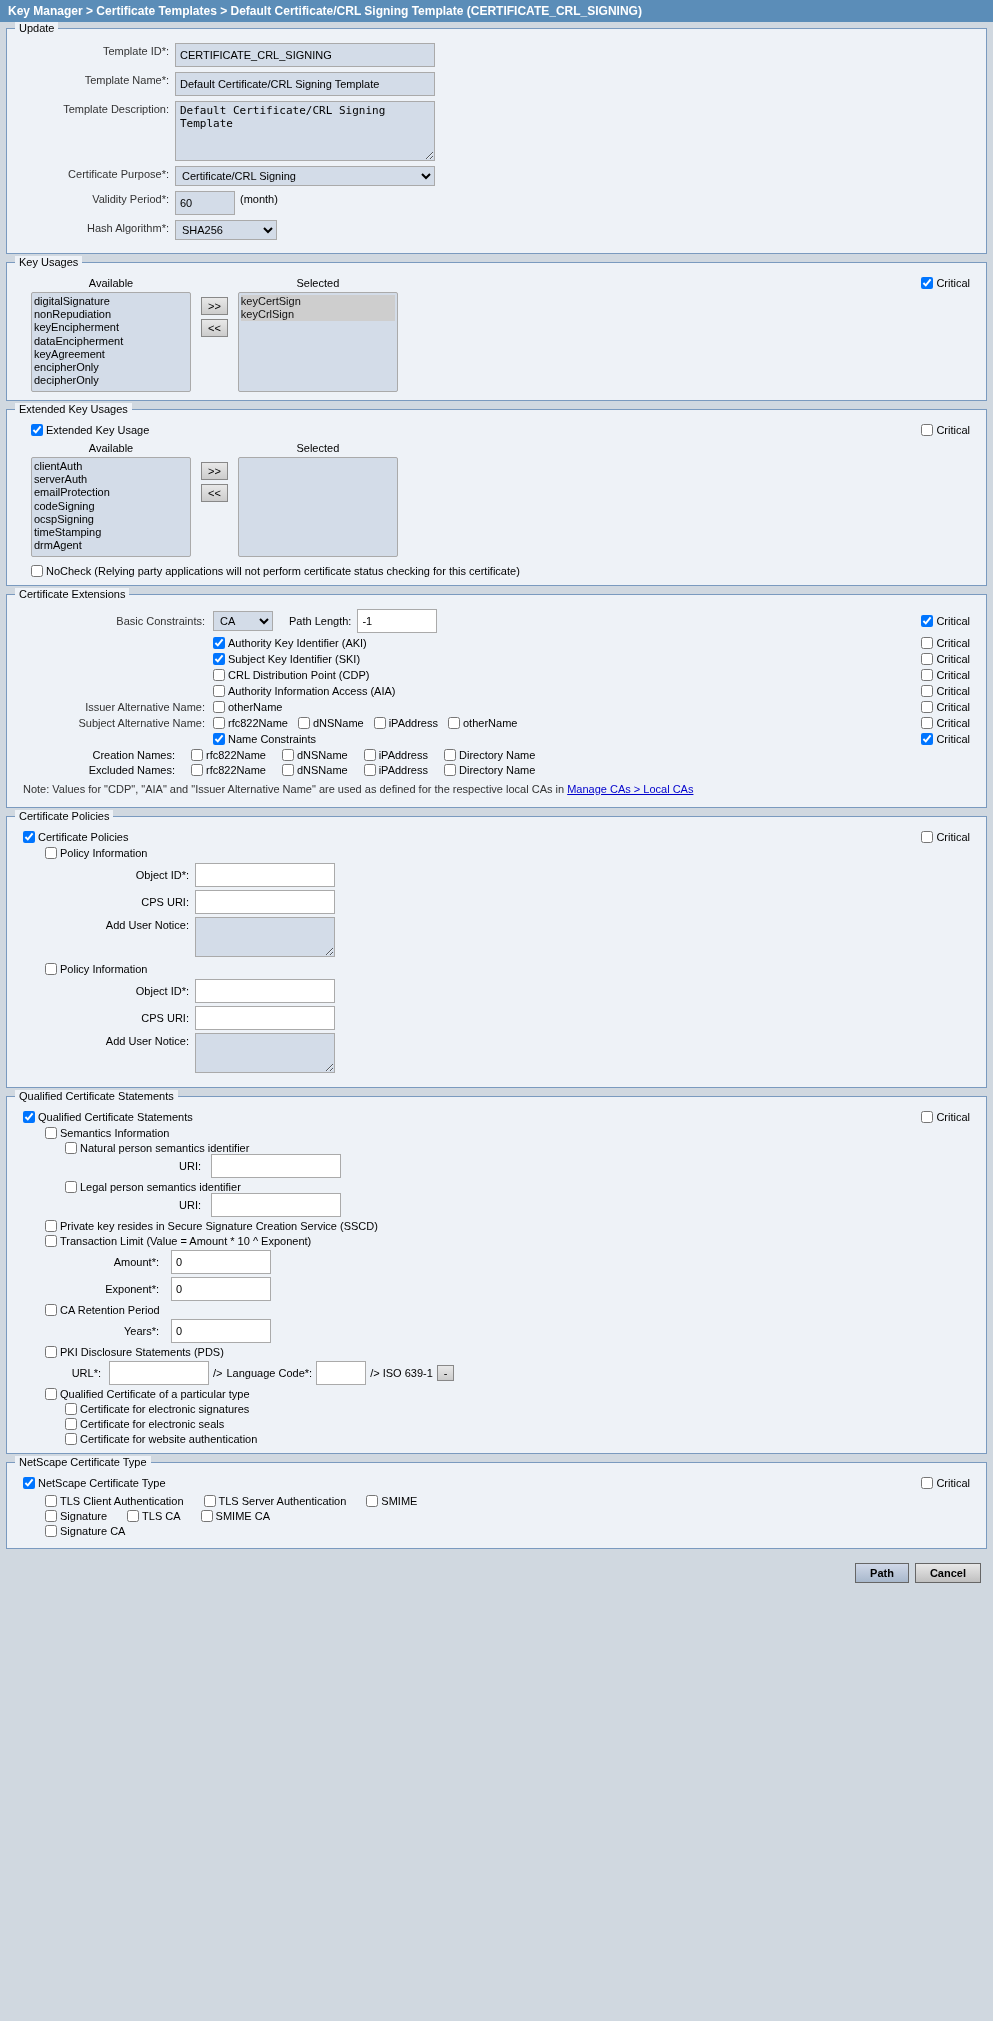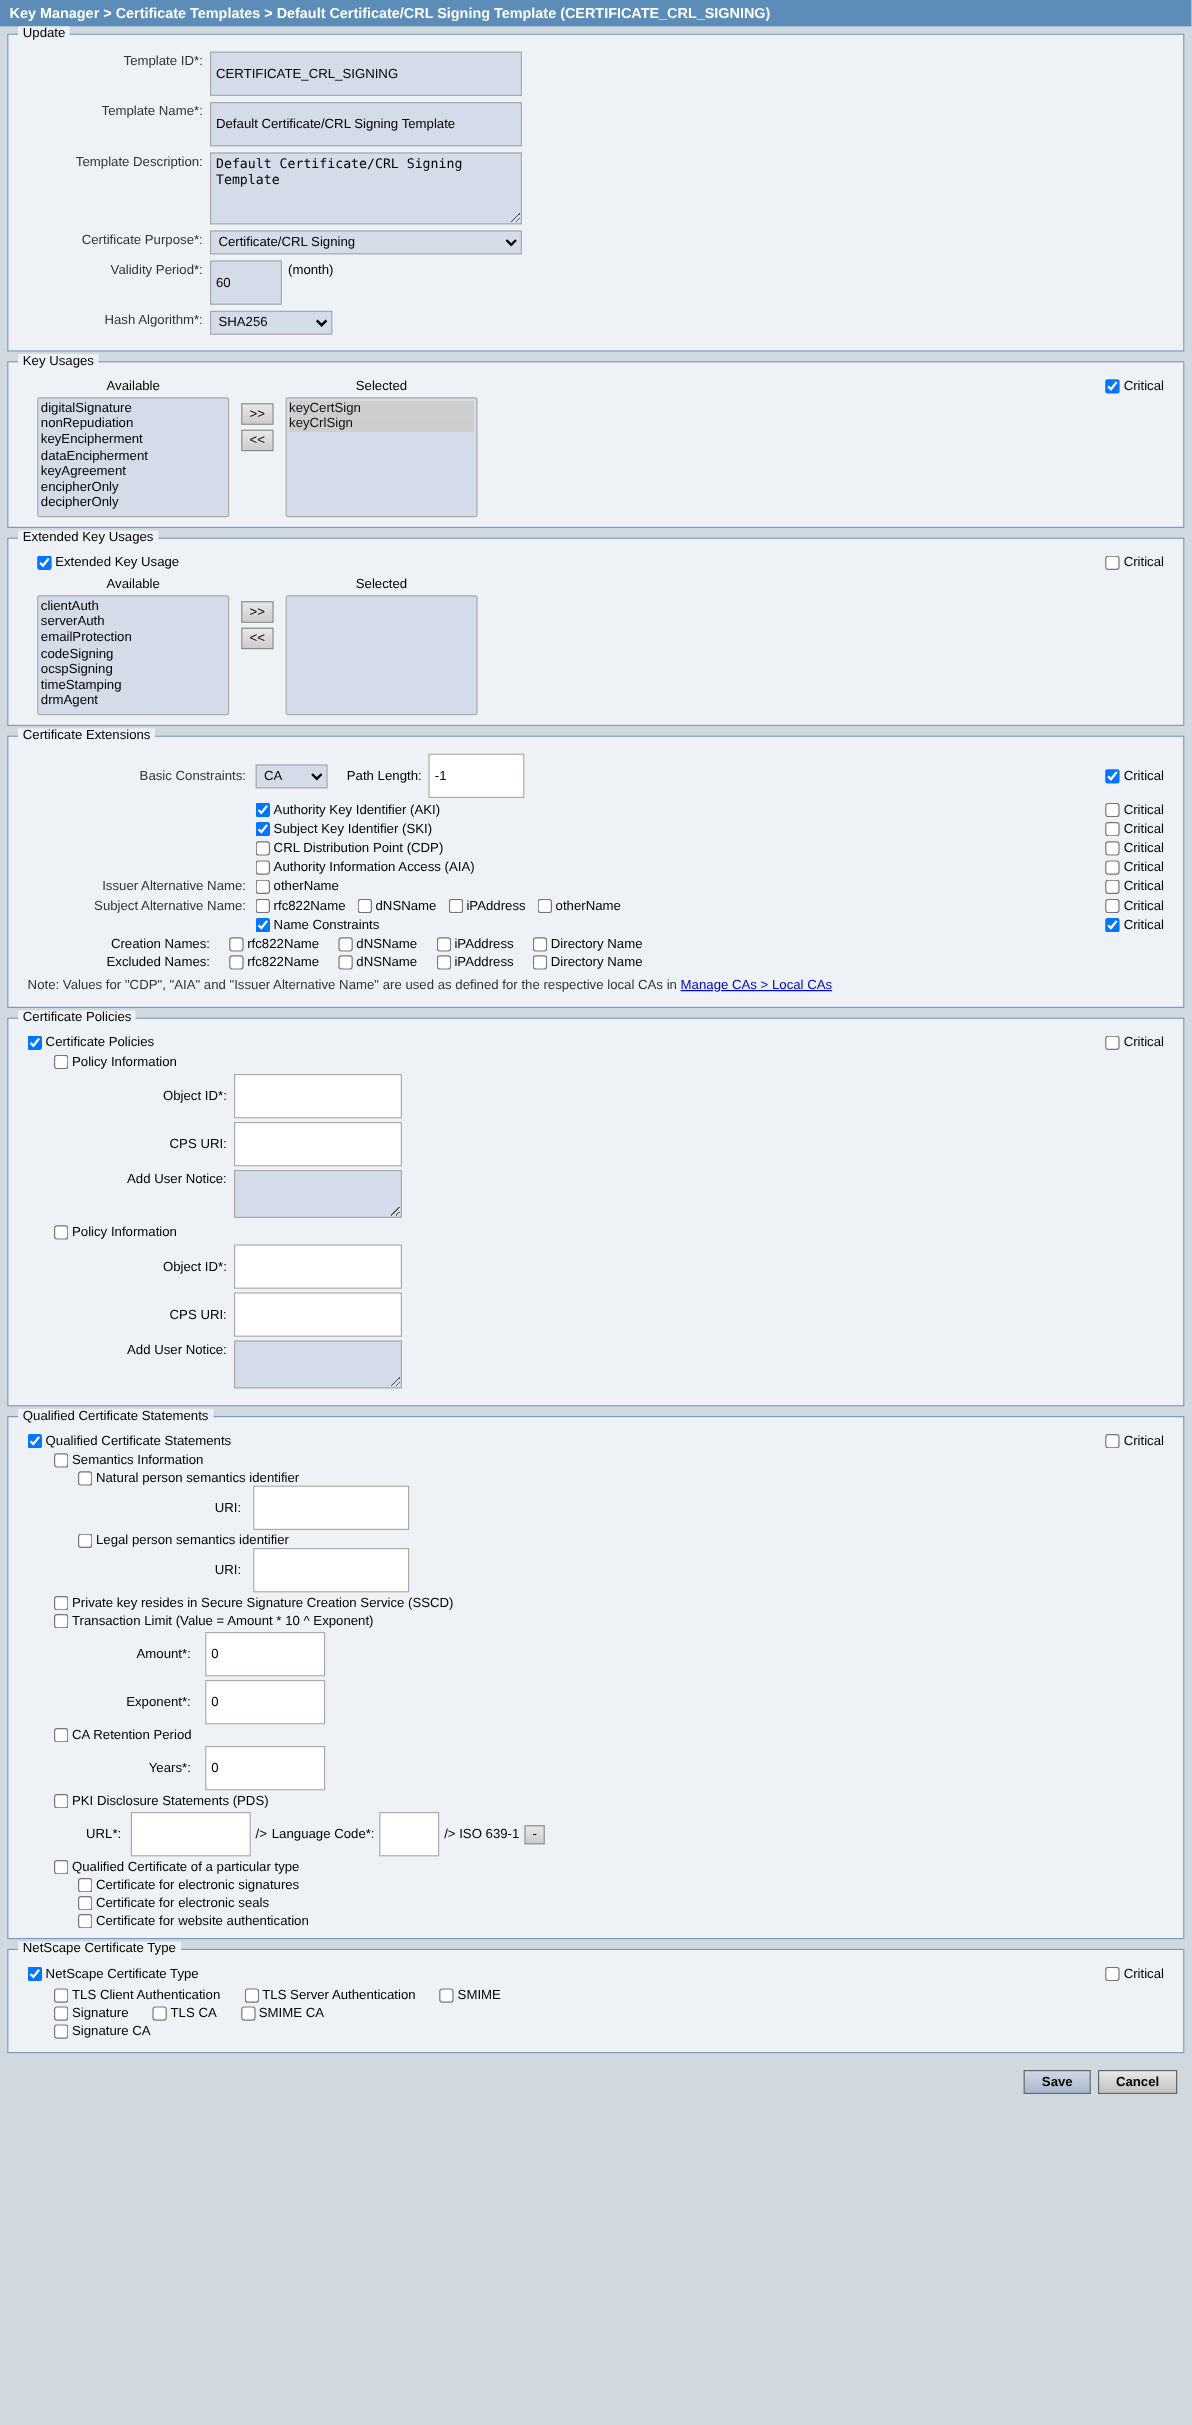--- a/index.html
+++ b/index.html
@@ -48,21 +48,21 @@
       padding-right: 6px;
       padding-top: 2px;
       color: #333;
       flex-shrink: 0;
     }
     input[type="text"] {
       border: 1px solid #aaa;
       padding: 2px 4px;
       font-size: 11px;
       background: #d3dce8;
-      height: 37px;
+      height: 24px;
     }
     input[type="text"].white-bg {
       background: #fff;
     }
     textarea {
       border: 1px solid #aaa;
       padding: 2px 4px;
       font-size: 11px;
       background: #d3dce8;
       resize: vertical;
@@ -336,20 +336,26 @@
         </div>
         <div class="transfer-btns">
           <button class="btn-transfer">&gt;&gt;</button>
           <button class="btn-transfer">&lt;&lt;</button>
         </div>
         <div class="ku-col">
           <div class="ku-col-label">Selected</div>
           <select multiple="" style="width:160px;height:100px;"></select>
         </div>
       </div>
+      <div style="padding-left:16px;margin-top:8px;">
+        <label class="checkbox-label">
+          <input type="checkbox" style="">
+          <span>NoCheck (Relying party applications will not perform certificate status checking for this certificate)</span>
+        </label>
+      </div>
     </div>
   </div>
 
   <div class="section">
     <span class="section-legend">Certificate Extensions</span>
     <div class="section-body">
 
       <div class="ext-row">
         <span class="ext-label">Basic Constraints:</span>
         <div class="ext-controls">
@@ -737,17 +743,17 @@
           <label class="checkbox-label">
             <input type="checkbox" style="">
             <span>Signature CA</span>
           </label>
         </div>
       </div>
     </div>
   </div>
 
   <div class="footer-buttons">
-    <button class="btn-action primary">Save</button>
+    <button class="btn-action primary">Path</button>
     <button class="btn-action">Cancel</button>
   </div>
 
 </div>
 
 </body></html>

